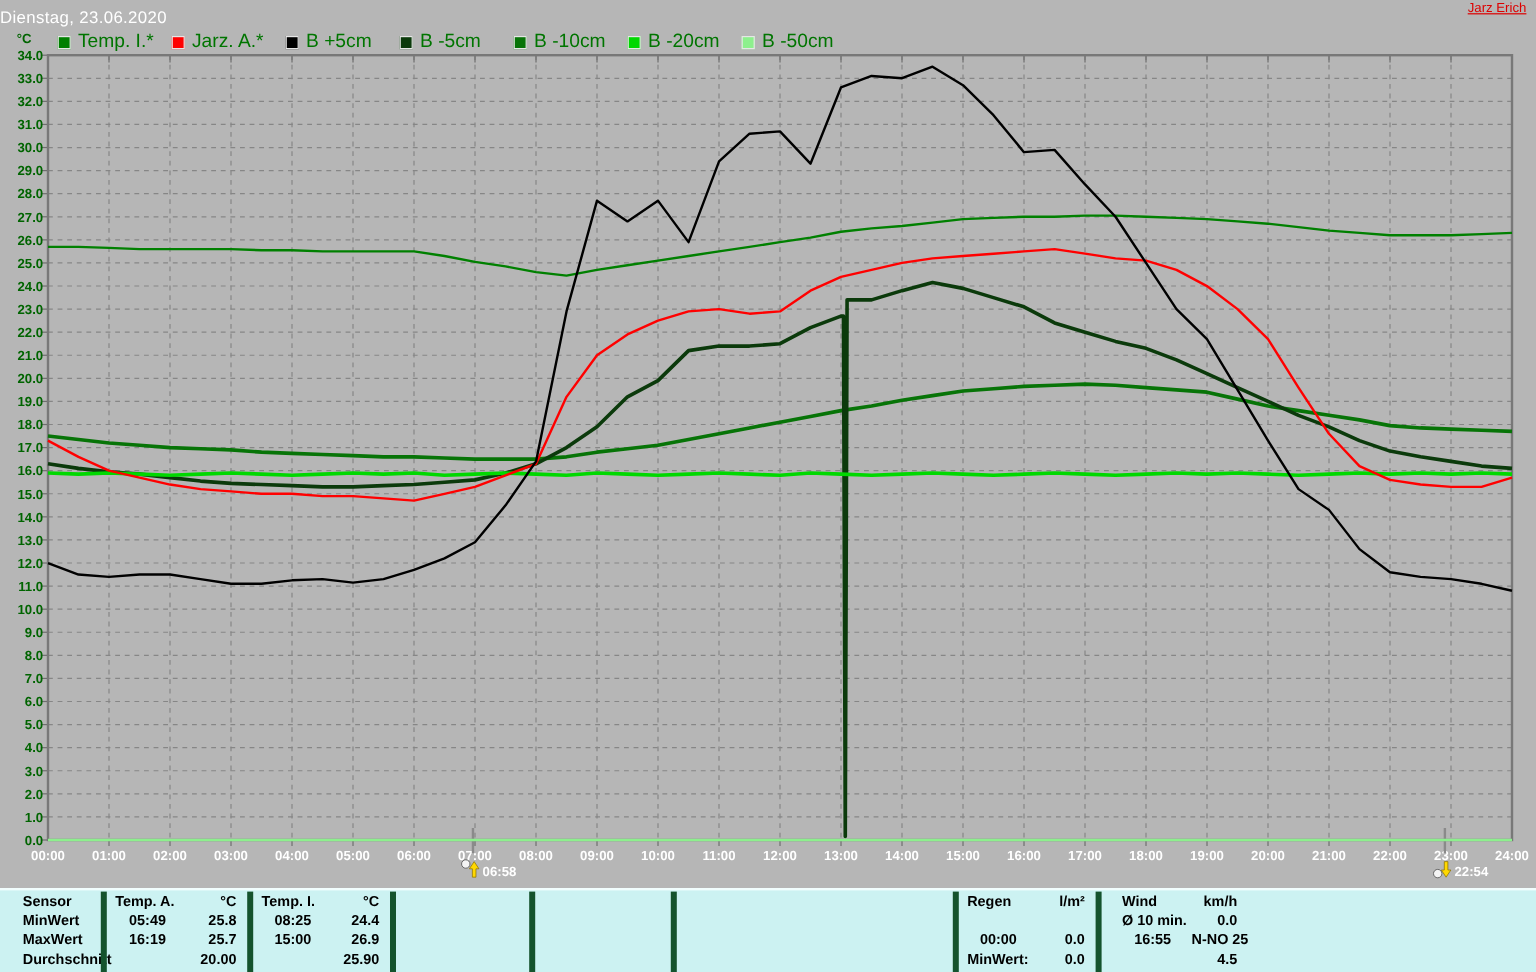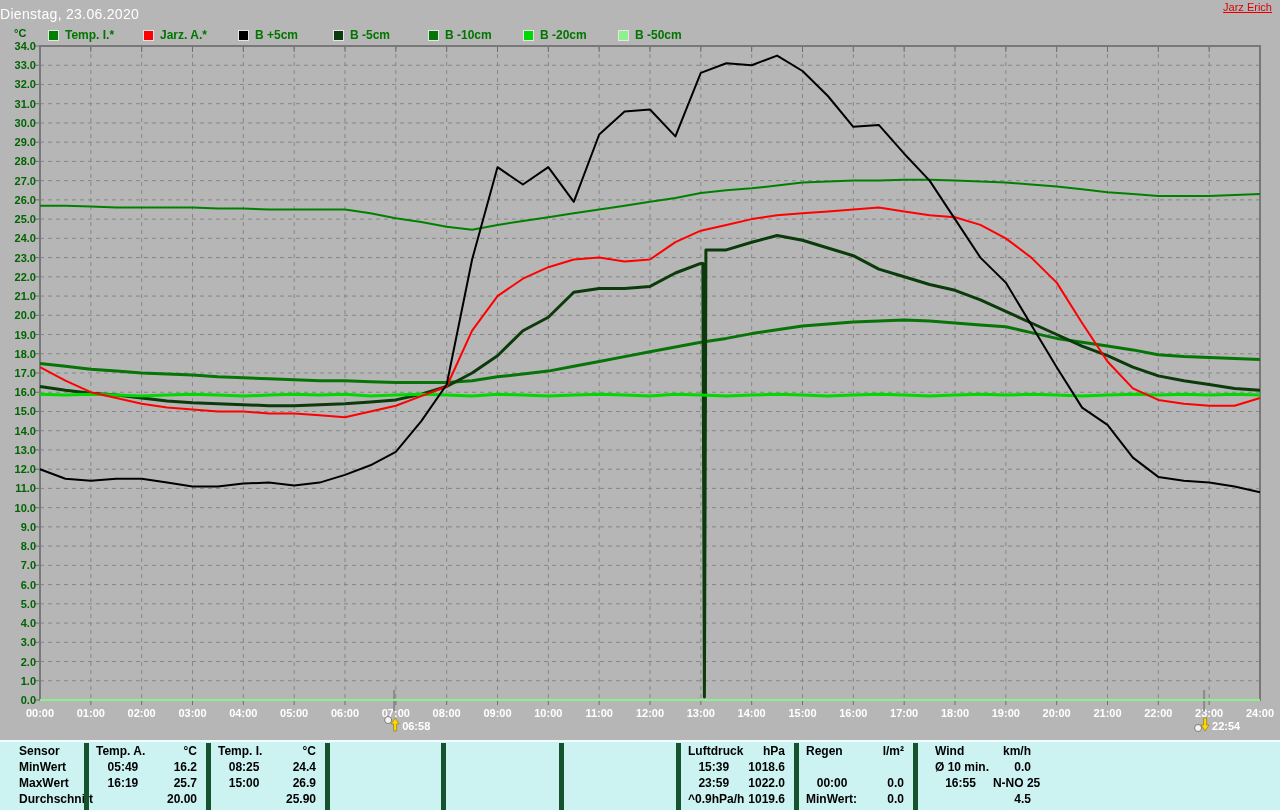--- a/index.html
+++ b/index.html
@@ -20,21 +20,21 @@
     font-size:11px; font-weight:bold;
   }
   .legend {
     position:absolute; left:48px; top:28px; display:flex; height:14px;
   }
   .legend-item { width:95px; display:flex; align-items:center; }
   .legend-swatch {
     width:11px; height:11px; margin-right:6px;
     border:1px solid #e6e6e6;
   }
-  .legend-label { color:#007500; font-size:12px; font-weight:bold; white-space:nowrap; }
+  .legend-label { color:#007500; font-size:16px; font-weight:normal; white-space:nowrap; }
   svg text { font-family:"Liberation Sans", sans-serif; }
   #chart { position:absolute; left:0; top:0; }
   .stats-table {
     position:absolute; left:0; top:740px; width:1280px; height:70px;
     background:#ccf2f2; border-top:2px solid #f2fefe;
     font-size:12px; font-weight:bold; color:#000;
   }
   .tbl-col { position:absolute; top:1px; height:67px; }
   .tbl-col.sep { border-left:5px solid #14532d; }
   .tbl-row { height:16px; line-height:16px; display:flex; white-space:nowrap; overflow:hidden; }
@@ -310,21 +310,21 @@
         <span class="cl">Durchschnitt</span>
       </div>
     </div>
     <div class="tbl-col sep" style="left: 84px; width: 122px;">
       <div class="tbl-row">
         <span class="cl">Temp. A.</span>
         <span class="cr">°C</span>
       </div>
       <div class="tbl-row">
         <span class="cl ct">05:49</span>
-        <span class="cr">16.2</span>
+        <span class="cr">25.8</span>
       </div>
       <div class="tbl-row">
         <span class="cl ct">16:19</span>
         <span class="cr">25.7</span>
       </div>
       <div class="tbl-row">
         <span class="cl"></span>
         <span class="cr">20.00</span>
       </div>
     </div>
@@ -391,38 +391,20 @@
         <span class="cl"></span>
         <span class="cr"></span>
       </div>
       <div class="tbl-row">
         <span class="cl"></span>
         <span class="cr"></span>
       </div>
       <div class="tbl-row">
         <span class="cl"></span>
         <span class="cr"></span>
-      </div>
-    </div>
-    <div class="tbl-col sep" style="left: 676px; width: 118px;">
-      <div class="tbl-row">
-        <span class="cl">Luftdruck</span>
-        <span class="cr">hPa</span>
-      </div>
-      <div class="tbl-row">
-        <span class="cl ct">15:39</span>
-        <span class="cr">1018.6</span>
-      </div>
-      <div class="tbl-row">
-        <span class="cl ct">23:59</span>
-        <span class="cr">1022.0</span>
-      </div>
-      <div class="tbl-row">
-        <span class="cl">^0.9hPa/h</span>
-        <span class="cr">1019.6</span>
       </div>
     </div>
     <div class="tbl-col sep" style="left: 794px; width: 119px;">
       <div class="tbl-row">
         <span class="cl">Regen</span>
         <span class="cr">l/m²</span>
       </div>
       <div class="tbl-row">
         <span class="cl"></span>
         <span class="cr"></span>

